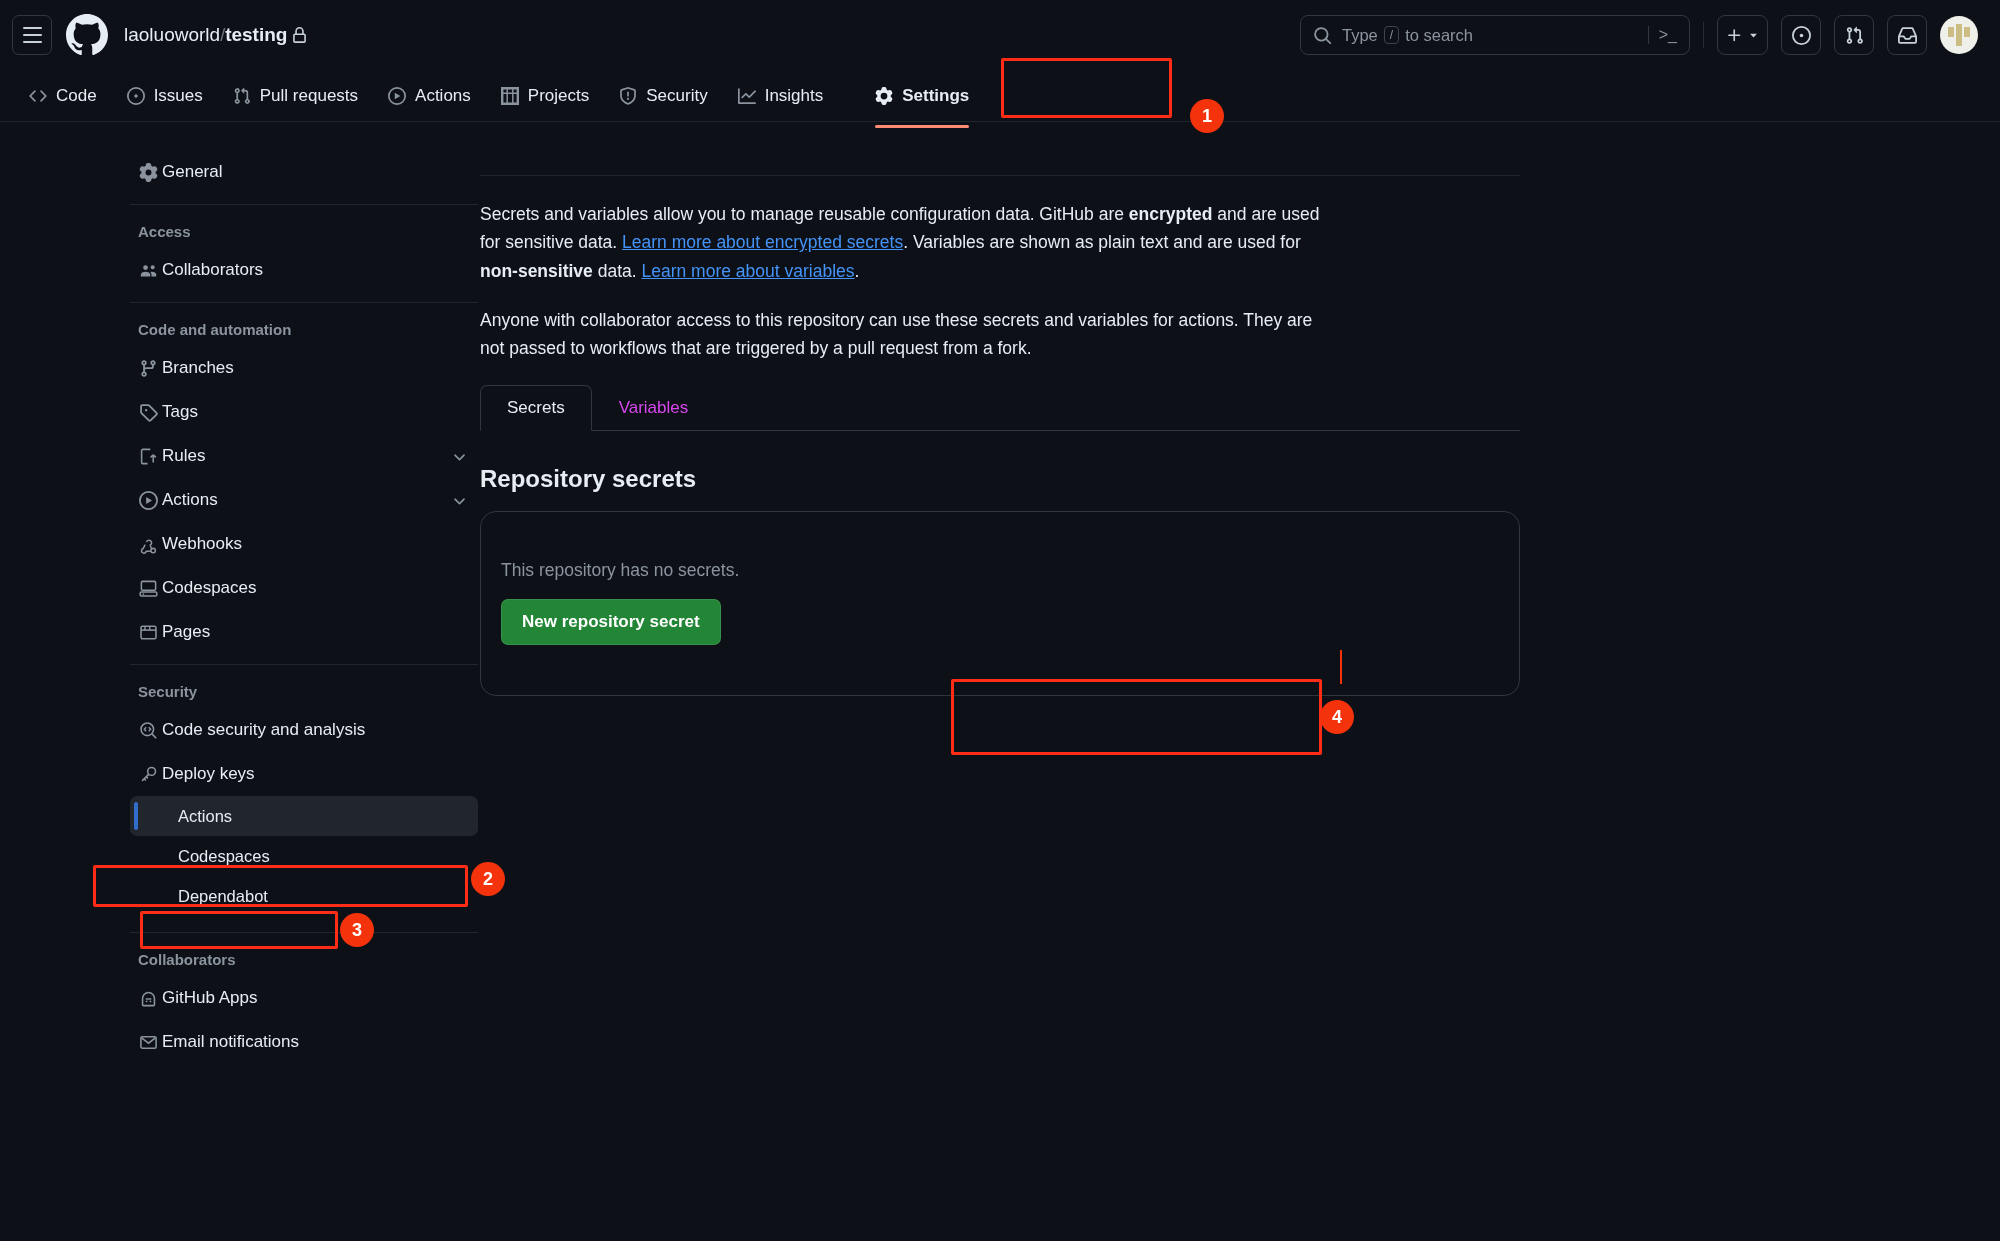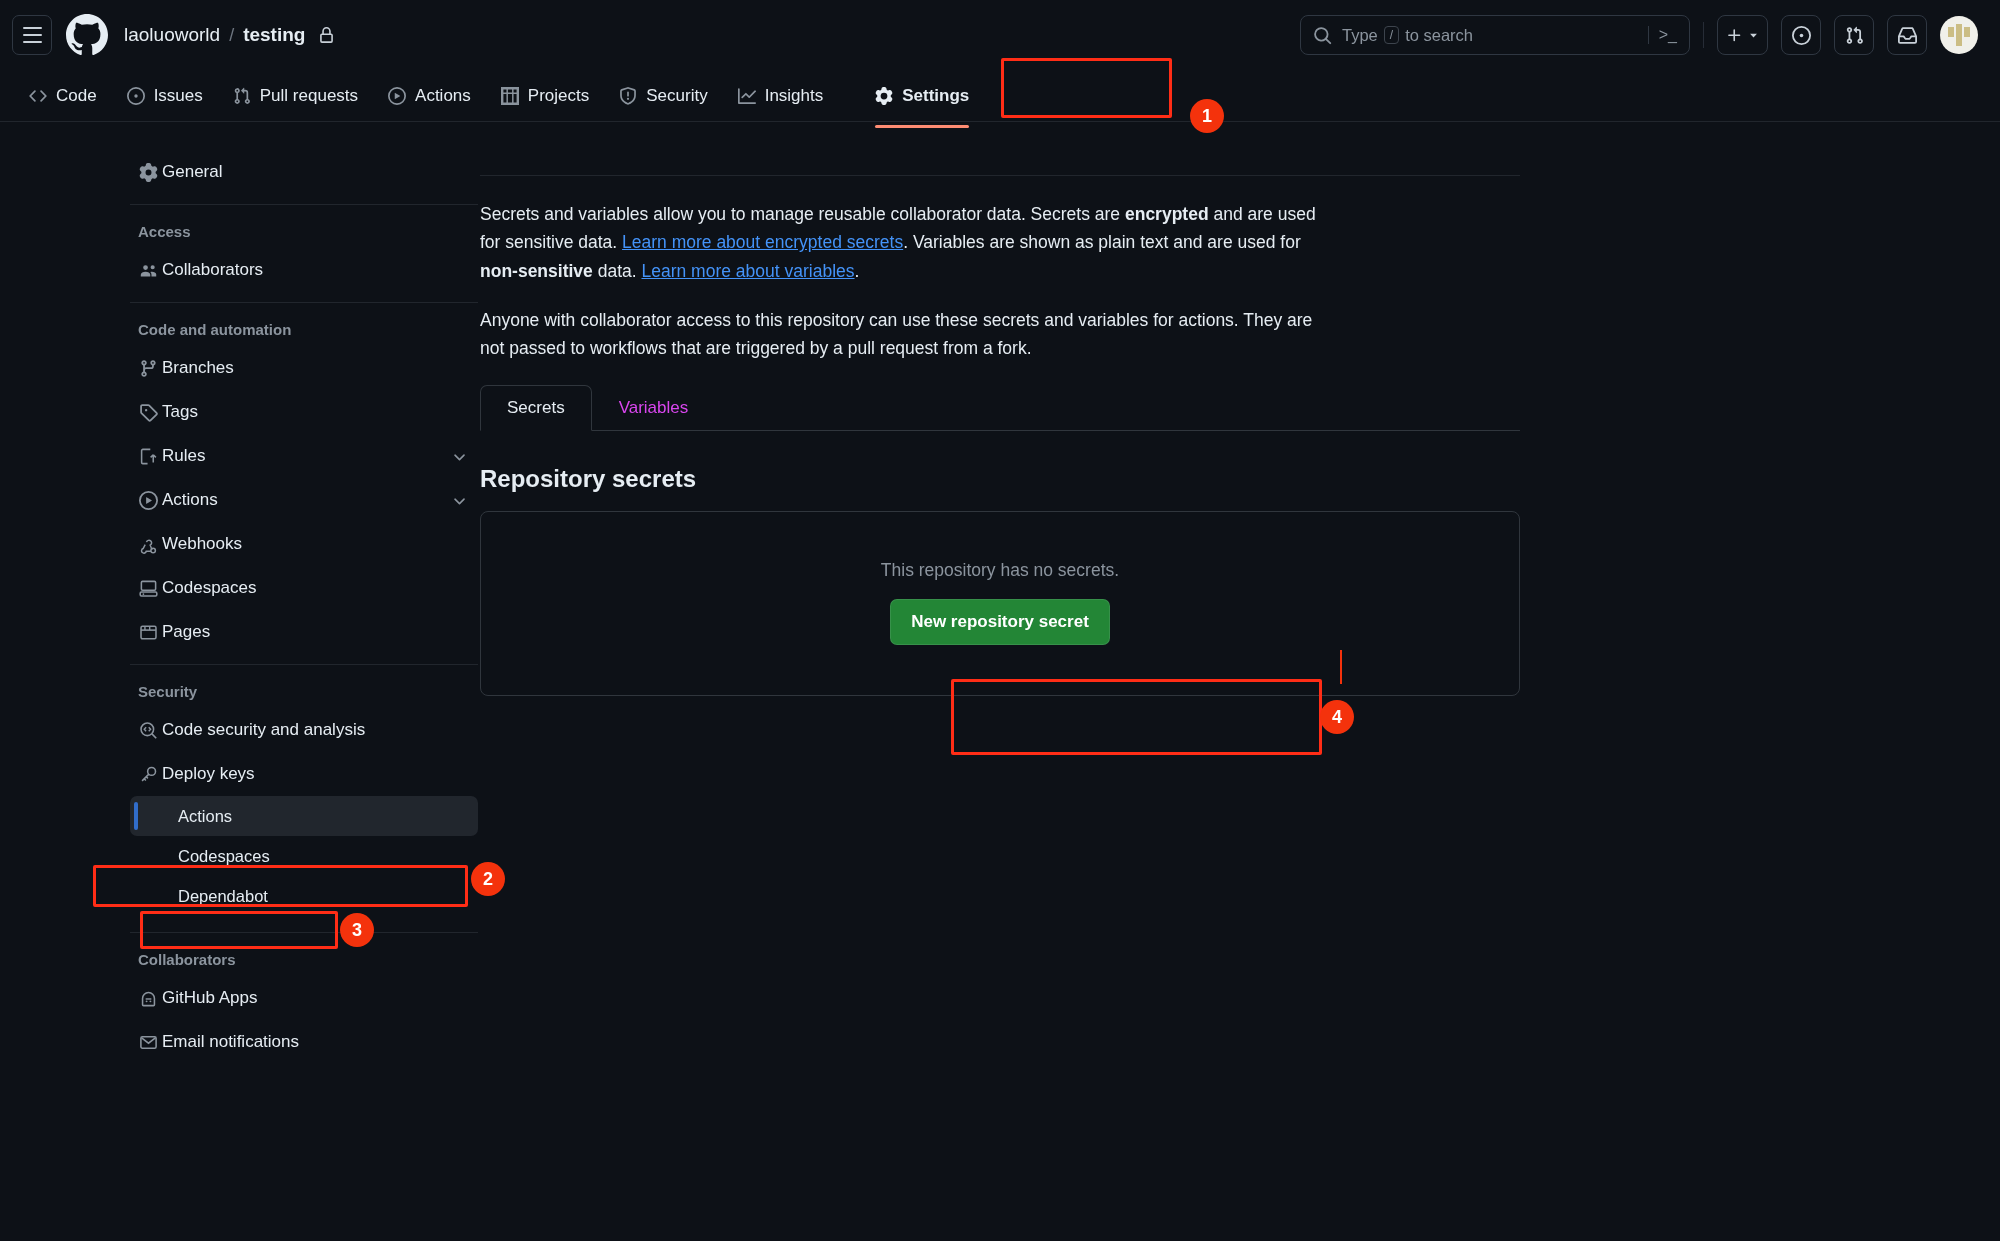--- a/index.html
+++ b/index.html
@@ -21,21 +21,21 @@
   }
   .hamburger-btn {
     width: 40px; height: 40px;
     border: 1px solid #2f3742; border-radius: 7px;
     display: flex; flex-direction: column; align-items: center; justify-content: center;
     gap: 5px; cursor: pointer; background: transparent;
     margin-right: 14px;
   }
   .hamburger-btn i { display:block; width: 19px; height: 2px; background: #c9d1d9; border-radius: 1px; }
   .gh-logo { width: 42px; height: 42px; margin-right: 16px; flex: none; }
-  .breadcrumb { display: flex; align-items: center; gap: 9px; font-size: 19px; }
+  .breadcrumb { display: flex; align-items: center; font-size: 19px; }
   .bc-owner { color: #e6edf3; }
   .bc-sep { color: #6e7681; font-size: 18px; }
   .bc-repo { color: #e6edf3; font-weight: bold; }
   .lock-icon { margin-left: 4px; display: inline-flex; align-items: center; }
 
   .header-right {
     margin-left: auto; display: flex; align-items: center; gap: 13px;
   }
   .searchbox {
     width: 390px; height: 40px;
@@ -128,22 +128,22 @@
     padding: 12px 26px; font-size: 17px; color: #d946ef; cursor: pointer;
     border: 1px solid transparent; border-radius: 7px 7px 0 0; position: relative; z-index: 2;
   }
   .tab.active {
     color: #e6edf3; background: #0d1117;
     border-color: #30363d; border-bottom-color: #0d1117;
   }
 
   h2.section-title { font-size: 24px; margin: 34px 0 0 0; color: #e6edf3; }
   .panel {
-    margin-top: 18px; border: 1px solid #30363d; border-radius: 8px;
-    padding: 48px 20px 50px 20px; text-align: center;
+    margin-top: 18px; border: 1px solid #30363d; border-radius: 16px;
+    padding: 48px 20px 50px 20px; 
   }
   .panel .empty { font-size: 17.5px; color: #8b949e; margin-bottom: 18px; }
   .btn-green {
     display: inline-block; background: #238636; color: #ffffff;
     font-size: 17px; font-weight: bold; padding: 12px 20px;
     border: 1px solid rgba(240,246,252,0.1); border-radius: 7px; cursor: pointer;
   }
 
   
   .hl {
@@ -457,21 +457,21 @@
           </svg>
       </span>
       <span>Email notifications</span>
     </div>
   </div>
 
   <div class="content">
     <div class="title-rule"></div>
 
     <p class="desc">
-      <span>Secrets and variables allow you to manage reusable collaborator data. Secrets are </span><b>encrypted</b><span> and are used for sensitive data. </span><a href="#">Learn more about encrypted secrets</a><span>. Variables are shown as plain text and are used for </span><b>non-sensitive</b><span> data. </span><a href="#">Learn more about variables</a><span>.</span>
+      <span>Secrets and variables allow you to manage reusable configuration data. GitHub are </span><b>encrypted</b><span> and are used for sensitive data. </span><a href="#">Learn more about encrypted secrets</a><span>. Variables are shown as plain text and are used for </span><b>non-sensitive</b><span> data. </span><a href="#">Learn more about variables</a><span>.</span>
     </p>
 
     <p class="desc">Anyone with collaborator access to this repository can use these secrets and variables for actions. They are not passed to workflows that are triggered by a pull request from a fork.</p>
 
     <div class="tabs">
       <div class="tab active">
         <span>Secrets</span>
       </div>
       <div class="tab">
         <span>Variables</span>

